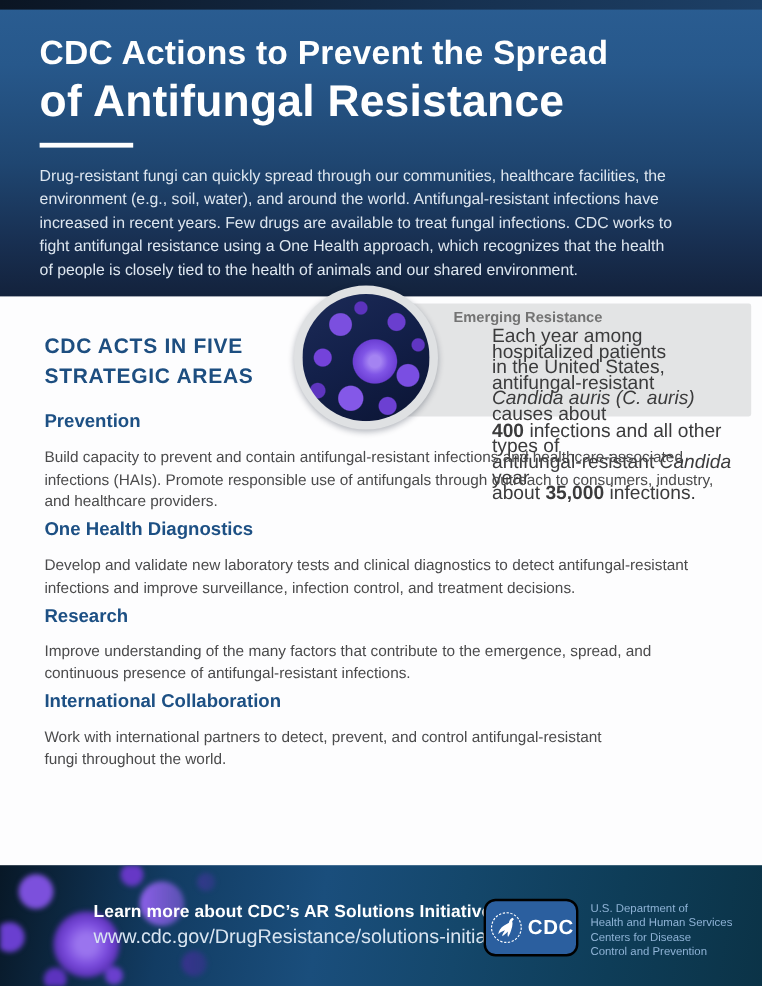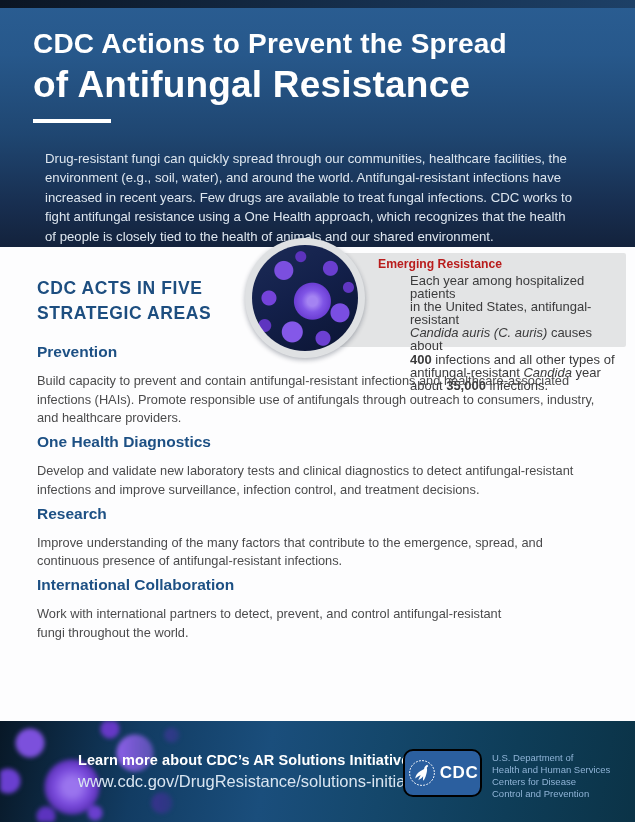--- a/index.html
+++ b/index.html
@@ -22,33 +22,33 @@
   .title{
     position:absolute;left:33px;top:26px;margin:0;color:#ffffff;
     font-weight:bold;letter-spacing:0.2px;
   }
   .title .t1{display:block;font-size:28px;line-height:36px;}
   .title .t2{display:block;font-size:37px;line-height:46px;}
   .title-rule{
     position:absolute;left:33px;top:119px;width:78px;height:4px;background:#ffffff;
   }
   .intro{
-    position:absolute;left:33px;top:137px;width:590px;margin:12px;
+    position:absolute;left:33px;top:137px;width:590px;margin:0;
     color:#dde6ef;font-size:13.2px;line-height:19.4px;white-space:pre-line;
   }
   
   .gray-box{
     position:absolute;left:330px;top:253px;width:296px;height:94px;
     background:#e3e4e5;border-radius:2px;
     padding:4px 10px 0 48px;
   }
   .eb-title{
-    font-size:12.2px;line-height:15px;font-weight:bold;color:#b91c1c;margin-bottom:2px;
+    font-size:12.2px;line-height:15px;font-weight:bold;color:#737373;margin-bottom:2px;
   }
-  .eb-line{font-size:13px;line-height:13.1px;color:#3b3b3c;padding-left:32px;}
+  .eb-line{font-size:16px;line-height:13.1px;color:#3b3b3c;padding-left:32px;}
   .eb-line .i{font-style:italic;}
   .eb-line .b{font-weight:bold;}
   .photo-circle{
     position:absolute;left:245px;top:238px;width:120px;height:120px;border-radius:50%;
     background:#dfe1e3;box-shadow:0 2px 5px rgba(10,20,40,.3);
   }
   .photo-circle::after{
     content:'';position:absolute;left:7px;top:7px;right:7px;bottom:7px;border-radius:50%;
     background:
       radial-gradient(circle at 57% 53%, #a483f2 0 5px, #8055e6 11px, #6c3fd4 18px, rgba(0,0,0,0) 19px),

